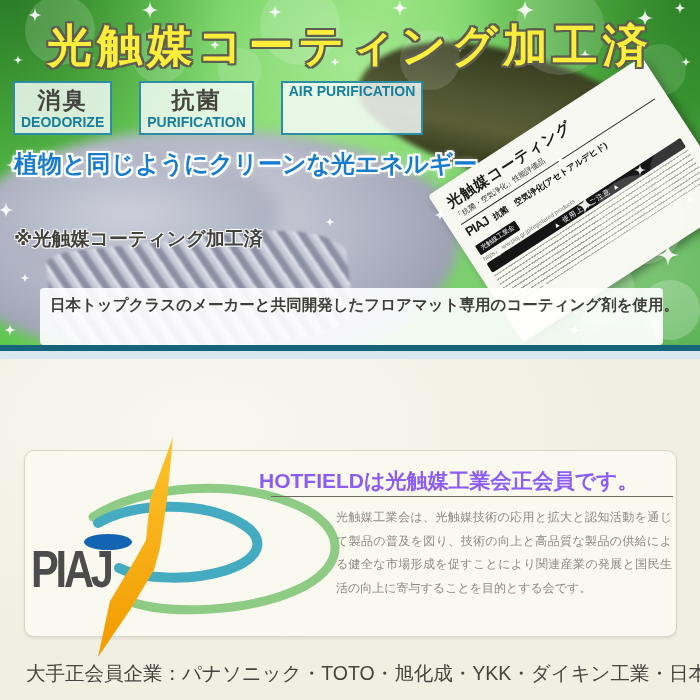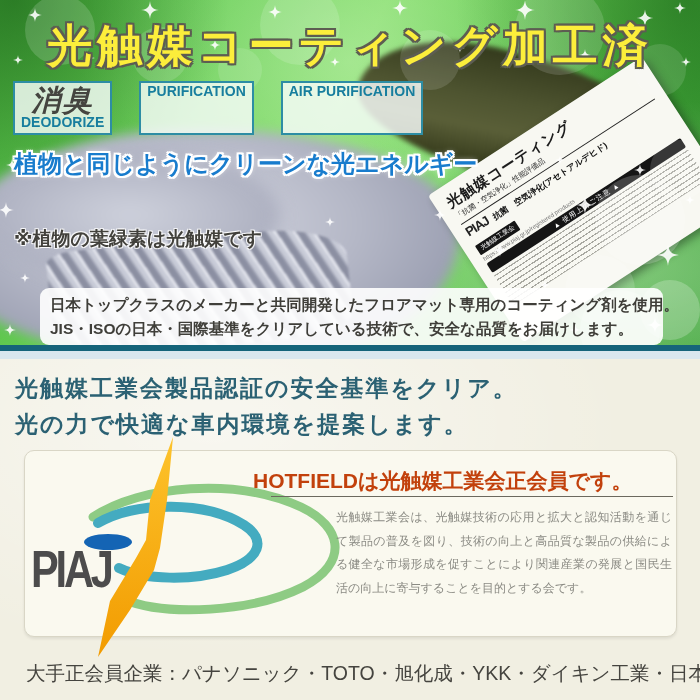--- a/index.html
+++ b/index.html
@@ -49,53 +49,53 @@
 
   
   .hero-title { position:absolute; left:0; top:16px; width:700px; text-align:center;
       font-family:"Liberation Serif","DejaVu Serif",serif; font-size:45px; font-weight:bold;
       letter-spacing:5px; color:#fcee3b;
       text-shadow:-2px -2px 0 #5d5d52, 2px -2px 0 #5d5d52, -2px 2px 0 #5d5d52, 2px 2px 0 #5d5d52,
                   -2px 0 0 #5d5d52, 2px 0 0 #5d5d52, 0 -2px 0 #5d5d52, 0 2px 0 #5d5d52; }
   .badges { position:absolute; left:13px; top:81px; display:flex; gap:27px; }
   .badge { border:2px solid #2d8da4; background:rgba(248,252,250,.82); text-align:center;
       padding:2px 6px 3px; height:54px; }
-  .badge-jp { font-size:29px; font-weight:bold; color:#454540; line-height:31px; letter-spacing:2px; white-space:nowrap;font-style:italic; }
+  .badge-jp { font-size:23px; font-weight:bold; color:#454540; line-height:31px; letter-spacing:2px; white-space:nowrap; }
   .badge-en { font-size:14px; font-weight:bold; color:#177e9e; line-height:12px; white-space:nowrap; }
   .headline { position:absolute; left:14px; top:148px; font-size:24px; font-weight:bold; color:#187ccd;
       line-height:32px; white-space:nowrap;
       text-shadow:-2px -2px 0 #fff, 2px -2px 0 #fff, -2px 2px 0 #fff, 2px 2px 0 #fff,
                   -2px 0 0 #fff, 2px 0 0 #fff, 0 -2px 0 #fff, 0 2px 0 #fff, 0 0 6px #fff; }
   .hero-note { position:absolute; left:14px; top:226px; font-size:19px; font-weight:bold; color:#42413c;
       text-shadow:-1px -1px 0 rgba(255,255,255,.8), 1px -1px 0 rgba(255,255,255,.8),
                   -1px 1px 0 rgba(255,255,255,.8), 1px 1px 0 rgba(255,255,255,.8); }
   .info-box { position:absolute; left:40px; top:288px; width:623px; height:57px;
-      background:rgba(255,255,255,.9); border-radius:9px; padding:5px 10px; }
+      background:rgba(255,255,255,.9); border-radius:4px; padding:5px 10px; }
   .info-box div { font-size:15.5px; font-weight:bold; color:#3f3e39; line-height:24px; white-space:nowrap; }
 
   
   .divider-teal { position:absolute; left:0; top:345px; width:700px; height:6px; background:#15647a; }
   .divider-light { position:absolute; left:0; top:351px; width:700px; height:8px; background:#d9e7ee; }
 
   
   .lower { position:absolute; left:0; top:359px; width:700px; height:341px;
       background:
         radial-gradient(ellipse at 30% 20%, rgba(255,255,255,.5), transparent 60%),
         #f1efe2; }
   .lead { position:absolute; left:15px; top:12px; font-family:"Liberation Serif","DejaVu Serif",serif;
       font-size:23px; font-weight:bold; letter-spacing:2px; color:#2b6173; line-height:36px; white-space:nowrap; }
 
   .member-card { position:absolute; left:24px; top:91px; width:653px; height:187px;
       background:#faf9ef; border:1px solid #d9d6c6; border-radius:10px;
       box-shadow:0 2px 3px rgba(0,0,0,.08); overflow:hidden; }
   .logo-svg { position:absolute; left:0; top:0; width:653px; height:187px; }
   .piaj-text { position:absolute; left:6px; top:92px; font-size:52px; font-weight:bold; color:#4c4c4c;
       letter-spacing:-4px; line-height:52px; transform:scaleX(.8); transform-origin:left top; }
-  .member-heading { position:absolute; left:228px; top:16px; font-size:21px; font-weight:bold;
-      color:#c2410c; white-space:nowrap; }
+  .member-heading { position:absolute; left:234px; top:16px; font-size:21px; font-weight:bold;
+      color:#8b5cf6; white-space:nowrap; }
   .member-rule { position:absolute; left:246px; top:45px; width:402px; border:none; border-top:1px solid #6b695e; }
   .member-body { position:absolute; left:311px; top:55px; width:336px; font-size:12px; color:#8b8b84;
       line-height:23.5px; text-align:justify; }
   .bolt-svg { position:absolute; left:90px; top:73px; pointer-events:none; z-index:6; }
 
   .footer-text { position:absolute; left:26px; top:301px; font-size:19.5px; color:#45443f; white-space:nowrap; }
 </style>
 </head>
 <body>
 
@@ -174,46 +174,42 @@
     </svg>
 
     <div class="hero-title">光触媒コーティング加工済</div>
 
     <div class="badges">
       <div class="badge">
         <div class="badge-jp">消臭</div>
         <div class="badge-en">DEODORIZE</div>
       </div>
       <div class="badge">
+        <div class="badge-jp">抗菌</div>
         <div class="badge-en">PURIFICATION</div>
       </div>
       <div class="badge">
         <div class="badge-en">AIR PURIFICATION</div>
       </div>
     </div>
 
     <div class="headline">
       <div>植物と同じようにクリーンな光エネルギー</div>
     </div>
-    <div class="hero-note">※植物の葉緑素は光触媒です</div>
+    <div class="hero-note">※光触媒コーティング加工済</div>
 
     <div class="info-box">
       <div>日本トップクラスのメーカーと共同開発したフロアマット専用のコーティング剤を使用。</div>
-      <div>JIS・ISOの日本・国際基準をクリアしている技術で、安全な品質をお届けします。</div>
     </div>
   </div>
 
   <div class="divider-teal"></div>
   <div class="divider-light"></div>
 
   <div class="lower">
-    <div class="lead">
-      <div>光触媒工業会製品認証の安全基準をクリア。</div>
-      <div>光の力で快適な車内環境を提案します。</div>
-    </div>
 
     <div class="member-card">
       <svg class="logo-svg" viewBox="24 450 653 187">
         <path d="M 92 516 C 140 484, 235 476, 300 506 C 342 526, 348 562, 302 586 C 252 611, 165 616, 122 598" fill="none" stroke="#8ecb84" stroke-width="9" stroke-linecap="round"></path>
         <path d="M 97 522 C 135 500, 205 500, 243 524 C 266 539, 259 558, 226 569 C 192 580, 143 579, 118 567" fill="none" stroke="#44abc0" stroke-width="10" stroke-linecap="round"></path>
         <ellipse cx="107" cy="541" rx="24" ry="8" fill="#1464b4"></ellipse>
       </svg>
       <div class="piaj-text">PIAJ</div>
       <div class="member-heading">HOTFIELDは光触媒工業会正会員です。</div>
       <hr class="member-rule">

